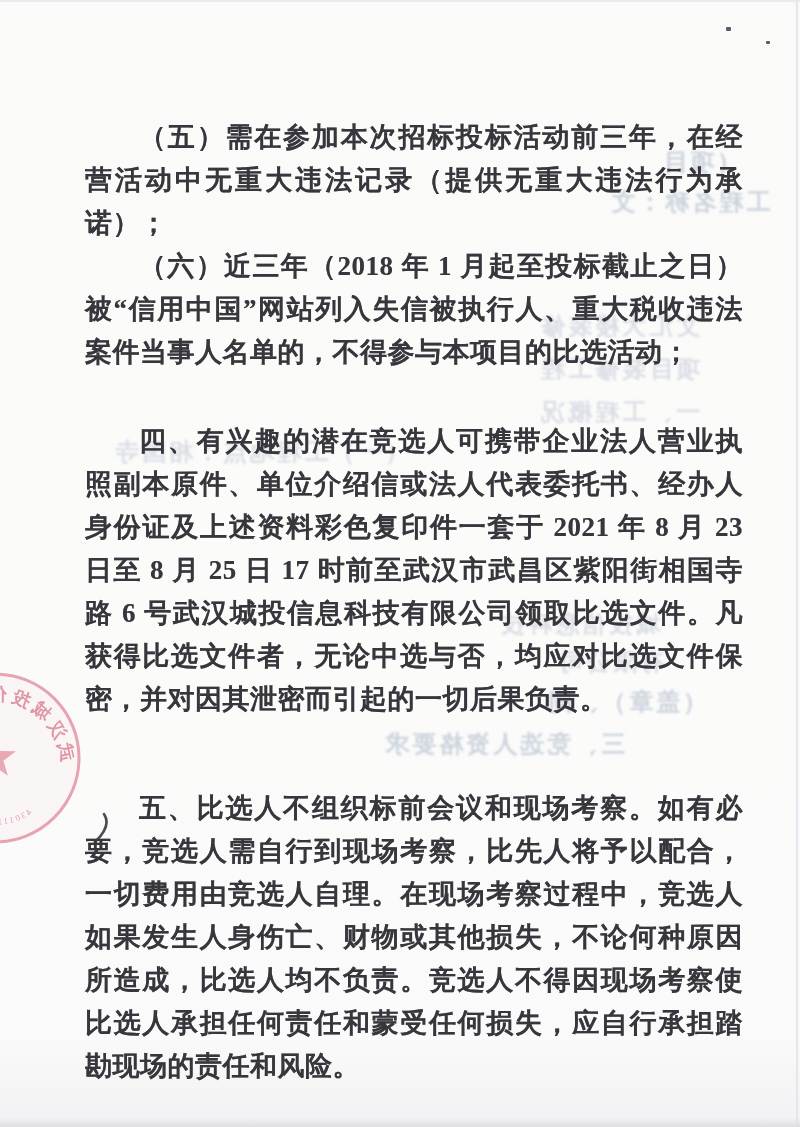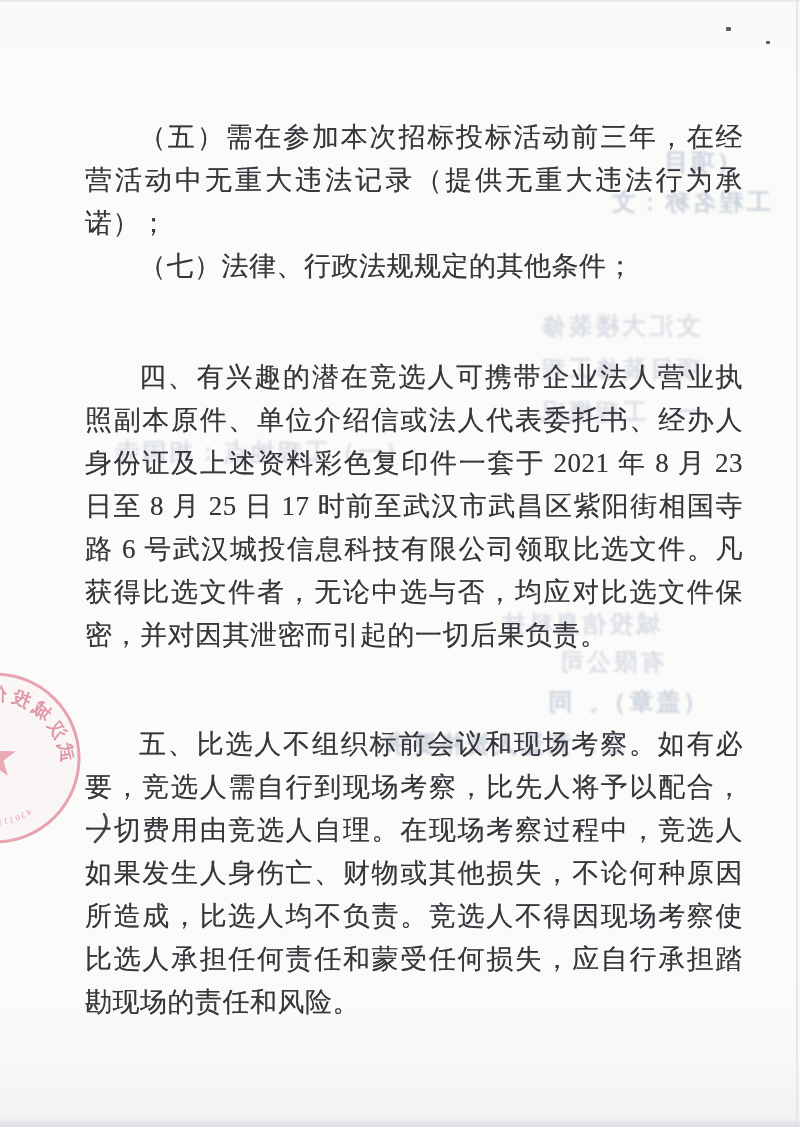--- a/index.html
+++ b/index.html
@@ -16,22 +16,22 @@
   .edge-right{position:absolute;right:2px;top:0;bottom:0;width:2px;background:#dfe3e8;opacity:.8;}
   .edge-bottom{position:absolute;left:0;right:0;bottom:0;height:9px;
     background:linear-gradient(180deg,rgba(220,220,226,0),#dddde2);}
   
   .content{
     position:absolute;left:85px;top:116px;width:658px;
     color:#36363c;font-size:27px;line-height:43px;
     text-align:justify;letter-spacing:.5px;
     text-shadow:0 0 .6px rgba(54,54,60,.55);
   }
-  .content p{margin:0;text-indent:2em;}
-  .content p.gap-sm{margin-top:68px;}
+  .content p{margin:0;text-indent:2em;font-weight:bold;}
+  .content p.gap-sm{margin-top:46px;}
   .content p.gap-lg{margin-top:66px;}
   
   .bleed{
     position:absolute;white-space:nowrap;
     color:#bdc7d3;font-weight:bold;font-size:24px;letter-spacing:3px;
     transform:scaleX(-1);filter:blur(1.3px);opacity:.75;
     font-family:"Liberation Serif","DejaVu Serif",serif;
   }
   .bleed.light{color:#c9cfda;opacity:.65;}
   
@@ -81,17 +81,17 @@
 
   <svg class="stroke-mark" width="22" height="32">
     <path d="M13,2 Q21,14 4,30" stroke="#4a4a52" stroke-width="2.6" fill="none" stroke-linecap="round"></path>
   </svg>
 
   <div class="speck s1"></div>
   <div class="speck s2"></div>
 
   <div class="content">
     <p>（五）需在参加本次招标投标活动前三年，在经营活动中无重大违法记录（提供无重大违法行为承诺）；</p>
-    <p>（七）法律、行政法规规定的其他条件；</p>
+    <p>（六）近三年（2018 年 1 月起至投标截止之日）被“信用中国”网站列入失信被执行人、重大税收违法案件当事人名单的，不得参与本项目的比选活动；</p>
     <p class="gap-sm">四、有兴趣的潜在竞选人可携带企业法人营业执照副本原件、单位介绍信或法人代表委托书、经办人身份证及上述资料彩色复印件一套于 2021 年 8 月 23 日至 8 月 25 日 17 时前至武汉市武昌区紫阳街相国寺路 6 号武汉城投信息科技有限公司领取比选文件。凡获得比选文件者，无论中选与否，均应对比选文件保密，并对因其泄密而引起的一切后果负责。</p>
     <p class="gap-lg">五、比选人不组织标前会议和现场考察。如有必要，竞选人需自行到现场考察，比先人将予以配合，一切费用由竞选人自理。在现场考察过程中，竞选人如果发生人身伤亡、财物或其他损失，不论何种原因所造成，比选人均不负责。竞选人不得因现场考察使比选人承担任何责任和蒙受任何损失，应自行承担踏勘现场的责任和风险。</p>
   </div>
 </div>
 
 </body></html>

